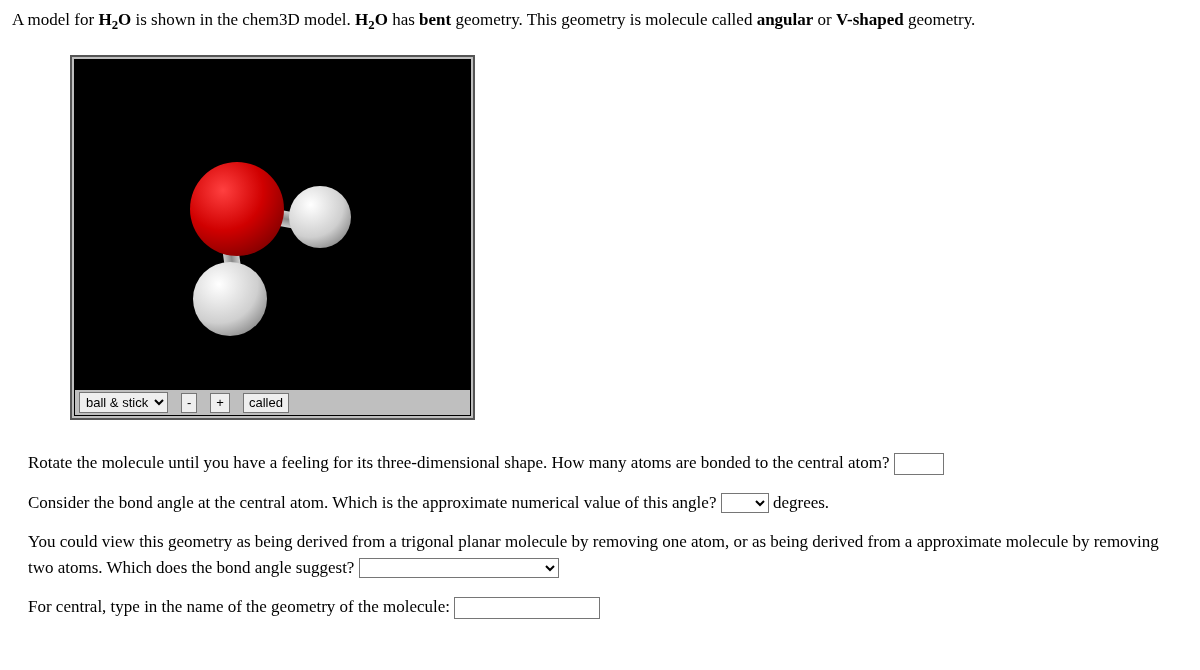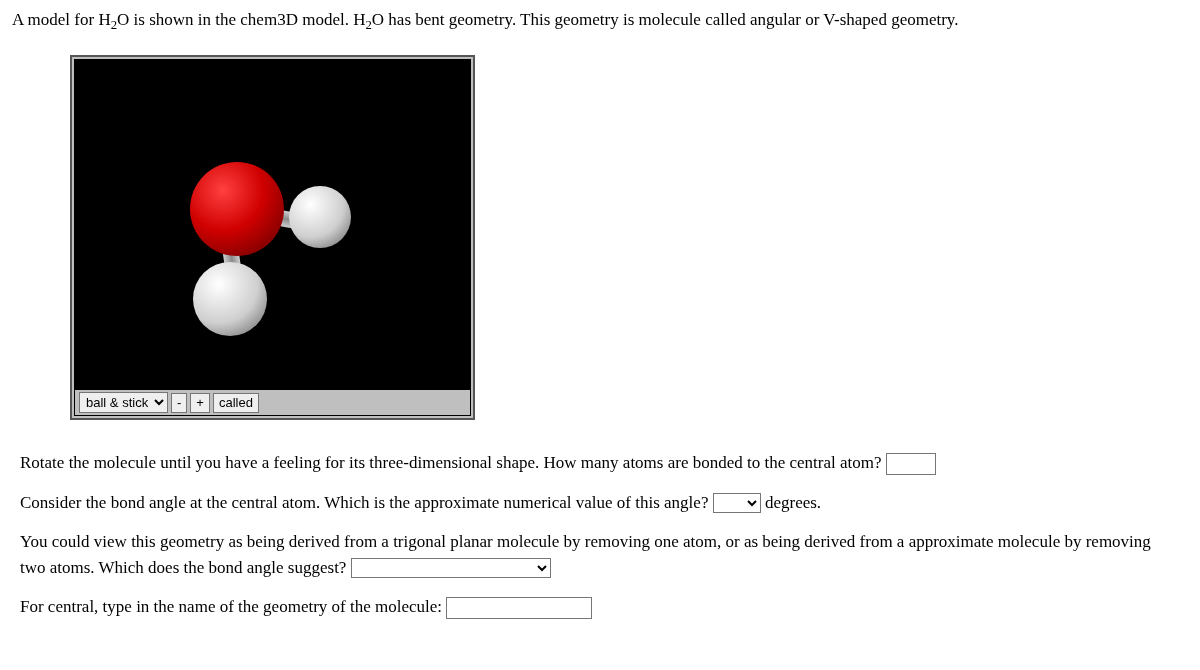--- a/index.html
+++ b/index.html
@@ -7,21 +7,21 @@
       font-size: 17px;
       margin: 0;
       padding: 8px 12px;
       color: #000;
       background: #fff;
     }
     .intro {
       margin-bottom: 20px;
       line-height: 1.4;
     }
-    .intro b { font-weight: normal; }
+    .intro b { font-weight: bold; }
     sub { font-size: 0.75em; }
     .chem3d-frame {
       display: inline-block;
       border: 2px solid #555;
       padding: 2px;
       margin-left: 58px;
       margin-bottom: 16px;
       background: #bfbfbf;
     }
     .chem3d-inner {
@@ -74,40 +74,40 @@
       transform: rotate(-8deg);
       background: linear-gradient(90deg,#cfcfcf,#8a8a8a,#cfcfcf);
     }
     .chem3d-toolbar {
       display: flex;
       align-items: center;
       padding: 2px 4px;
       background: #bfbfbf;
       font-family: Arial, sans-serif;
       font-size: 13px;
-      gap: 3px;
+      gap: 13px;
     }
     .tb-select {
       font-family: Arial, sans-serif;
       font-size: 13px;
       background: #efefef;
       border: 1px solid #767676;
       padding: 1px 2px;
     }
     .tb-btn {
       font-family: Arial, sans-serif;
       font-size: 13px;
       background: #efefef;
       border: 1px solid #767676;
       padding: 0 5px;
       cursor: pointer;
       line-height: 18px;
     }
     .question {
-      margin: 14px 8px;
+      margin: 14px 16px;
       line-height: 1.5;
     }
     .answer-input {
       font-family: Arial, sans-serif;
       font-size: 13px;
       border: 1px solid #767676;
       padding: 1px 2px;
       height: 18px;
       vertical-align: baseline;
     }

